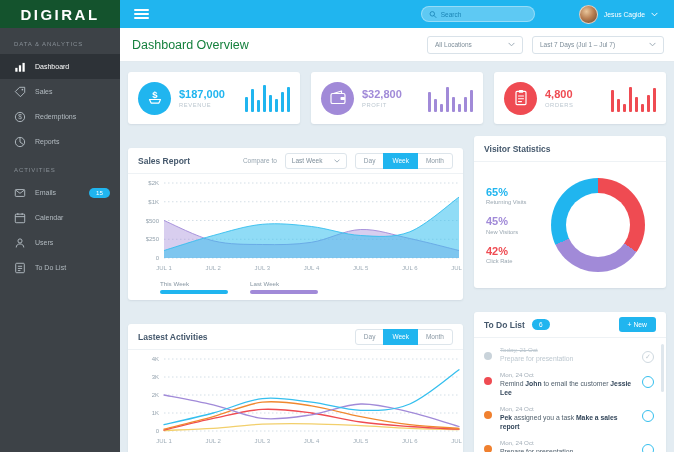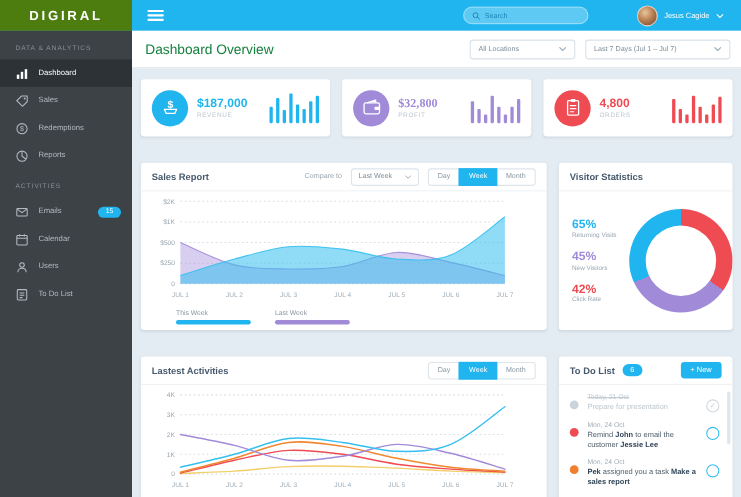--- a/index.html
+++ b/index.html
@@ -2,21 +2,21 @@
 <html><head>
 <meta charset="utf-8">
 <style>
   * { margin:0; padding:0; box-sizing:border-box; }
   html,body { width:674px; height:452px; overflow:hidden; }
   body { font-family:"Liberation Sans", sans-serif; background:#e3ecf2; }
   .app { width:674px; height:452px; position:relative; overflow:hidden; }
 
   
   .topbar { height:28px; display:flex; background:#20b5ef; }
-  .logo { width:120px; background:#4d7c0f; color:#fff; font-size:12px; font-weight:bold;
+  .logo { width:120px; background:#14532d; color:#fff; font-size:15px; font-weight:bold;
           letter-spacing:2.5px; display:flex; align-items:center; justify-content:center; }
   .topbar-main { flex:1; display:flex; align-items:center; padding:0 10px; }
   .hamburger { width:15px; display:flex; flex-direction:column; gap:2.5px; cursor:pointer; margin-left:4px; }
   .hamburger span { height:1.8px; background:#fff; border-radius:1px; }
   .searchbox { margin-left:auto; width:114px; height:16px; background:rgba(255,255,255,.28);
                border:1px solid rgba(255,255,255,.35); border-radius:9px; display:flex;
                align-items:center; padding:0 7px; gap:4px; }
   .searchbox input { border:none; outline:none; background:transparent; width:100%;
                      font-size:6.5px; color:#0e6f9e; font-family:"Liberation Sans",sans-serif; }
   .searchbox input::placeholder { color:#1b85b6; }
@@ -59,21 +59,21 @@
                justify-content:center; margin-right:8px; flex:none; }
   .stat-text .stat-value { font-size:11px; font-weight:bold; }
   .stat-text .stat-label { font-size:5.8px; letter-spacing:.6px; color:#bcc7d0; margin-top:2.5px; }
   .stat-bars { margin-left:auto; display:flex; align-items:flex-end; gap:2.5px; height:28px; }
   .stat-bars i { width:3.5px; border-radius:1px; display:block; }
 
   .panel-row { display:flex; gap:11px; margin-top:12px; }
   .panel { background:#fff; border-radius:3px; box-shadow:0 1px 2px rgba(60,80,100,.10);
            height:152px; overflow:hidden; position:relative; }
   .panel.left { flex:1; min-width:0;margin-top:12px; }
-  .panel.right { width:158px; flex:none;margin-top:12px; }
+  .panel.right { width:192px; flex:none; }
   .panel-header { height:26px; display:flex; align-items:center; padding:0 10px;
                   border-bottom:1px solid #eef2f5; }
   .panel-title { font-size:8.5px; font-weight:bold; color:#46596d; }
   .panel-header .right-side { margin-left:auto; display:flex; align-items:center; gap:8px; }
   .compare-label { font-size:6.5px; color:#98a6b1; }
   .compare-select { display:flex; align-items:center; gap:5px; border:1px solid #dde5eb;
                     border-radius:3px; height:16px; padding:0 6px; font-size:6.5px;
                     color:#7e8e9a; width:62px; cursor:pointer; background:#fff; }
   .tabs { display:flex; }
   .tab { font-size:6.5px; color:#8a99a5; background:#fff; border:1px solid #dde5eb;
@@ -278,21 +278,21 @@
             </div>
             <div class="stat-card">
               <div class="stat-icon" style="background: rgb(161, 138, 216);">
                 <svg width="20" height="20" viewBox="0 0 20 20">
                   <rect x="3" y="5.5" width="14" height="10" rx="1.6" fill="none" stroke="#fff" stroke-width="1.2"></rect>
                   <path d="M5.5 5.5 L13.5 3 V5.5" fill="none" stroke="#fff" stroke-width="1.2" stroke-linejoin="round"></path>
                   <rect x="12.5" y="9" width="4.5" height="3" rx="0.8" fill="#fff" stroke="none"></rect>
                 </svg>
               </div>
               <div class="stat-text">
-                <div class="stat-value" style="color: rgb(161, 138, 216); font-family: Liberation Serif, serif;">$32,800</div>
+                <div class="stat-value" style="color: rgb(161, 138, 216);">$32,800</div>
                 <div class="stat-label">PROFIT</div>
               </div>
               <div class="stat-bars">
                 <i style="height: 20.16px; background: rgb(161, 138, 216);"></i>
                 <i style="height: 13.44px; background: rgb(161, 138, 216);"></i>
                 <i style="height: 8.4px; background: rgb(161, 138, 216);"></i>
                 <i style="height: 24.64px; background: rgb(161, 138, 216);"></i>
                 <i style="height: 15.4px; background: rgb(161, 138, 216);"></i>
                 <i style="height: 8.4px; background: rgb(161, 138, 216);"></i>
                 <i style="height: 15.4px; background: rgb(161, 138, 216);"></i>

